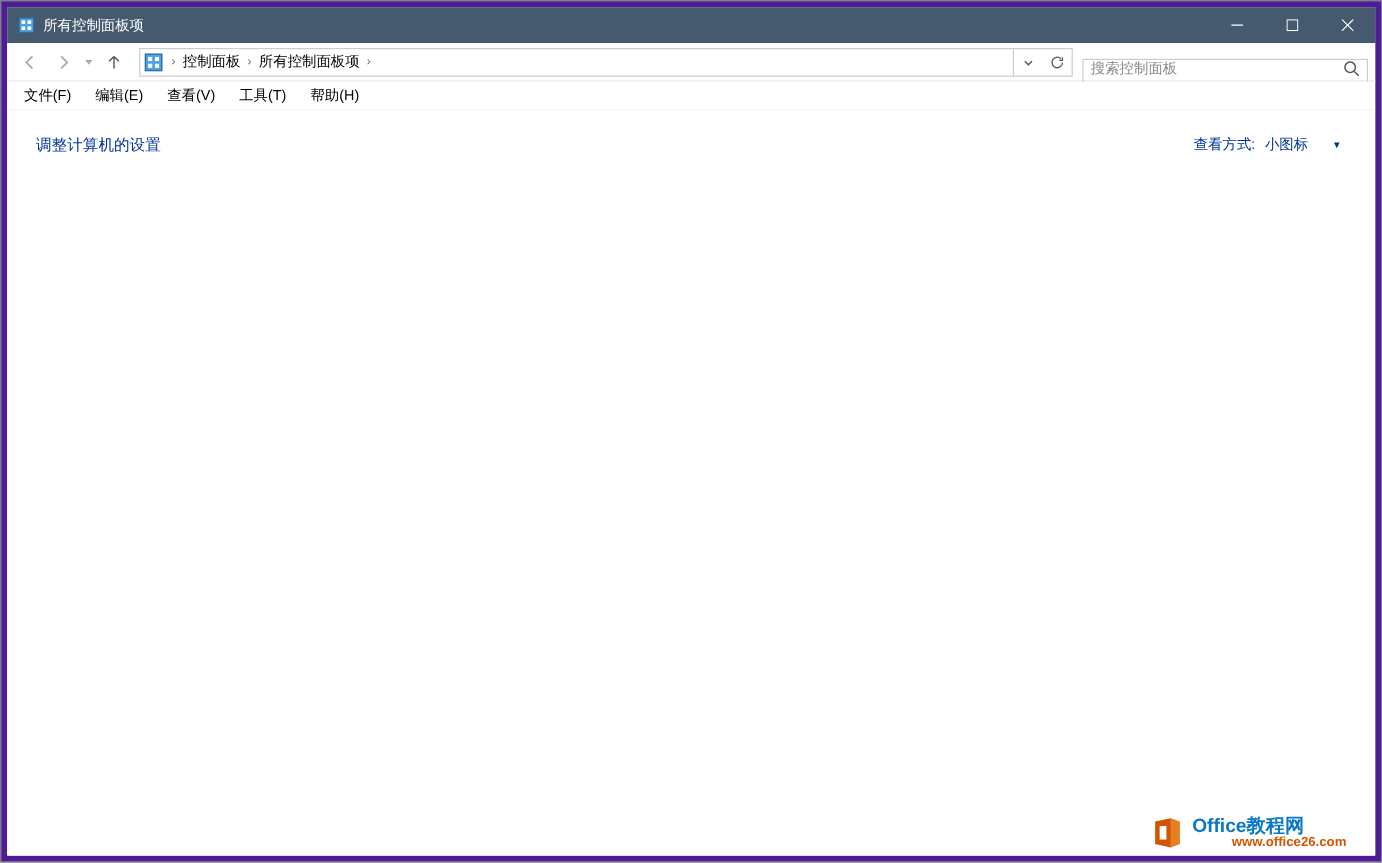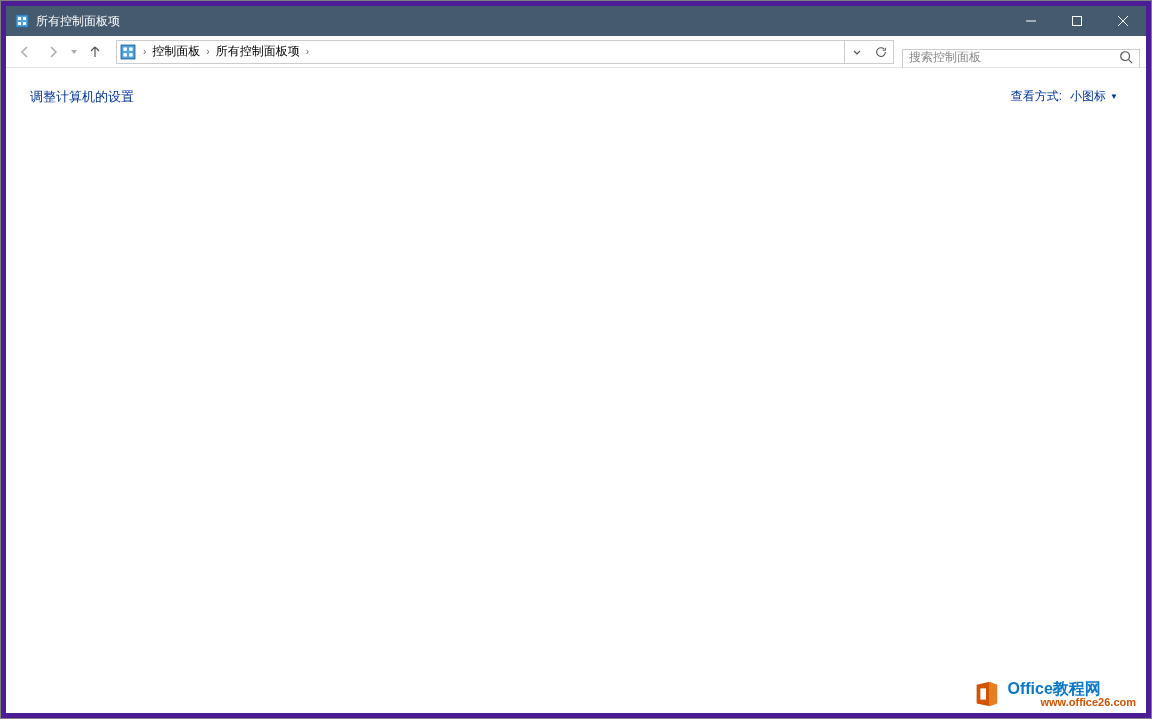--- a/index.html
+++ b/index.html
@@ -26,23 +26,23 @@
   .searchbox input { border:none; outline:none; flex:1; font-size:12px; color:#333; background:transparent;}
   .searchbox input::placeholder { color:#888; }
   .search-icon { color:#555; }
   .menubar { height: 24px; background: #fff; display: flex; align-items: center; padding: 0 6px; font-size: 12px; gap: 4px; border-bottom: 1px solid #f0f0f0;}
   .menu-item { padding: 2px 8px; cursor: pointer; }
   .content { flex: 1; background: #fff; padding: 20px 28px 0 24px; position: relative; }
   .content-header { display: flex; justify-content: space-between; align-items: flex-start; }
   .adjust-title { color: #003399; font-size: 13px; font-weight: normal; }
   .view-by { font-size: 12px; color: #003399; display: flex; align-items: center; gap: 8px; }
   .view-by-label { }
-  .view-by-value { display: flex; align-items: center; gap: 4px; cursor: pointer; }
+  .view-by-value { display: flex; align-items: center; gap: 20px; cursor: pointer; }
   .view-by-value .caret { font-size: 8px; }
-  .watermark { position: absolute; bottom: 4px; right: 10px; display:flex; align-items:center; gap:6px;}
+  .watermark { position: absolute; bottom: 4px; right: 24px; display:flex; align-items:center; gap:6px;}
   .wm-icon { width:30px; height:30px; }
   .wm-text { display:flex; flex-direction:column; line-height:1;}
   .wm-line1 { font-size: 16px; font-weight: bold; color: #0a78c8; font-family: Arial, sans-serif;}
   .wm-line1 .cn { color:#0a78c8; }
   .wm-line2 { font-size: 11px; color: #d35400; font-weight:bold; font-family: Arial, sans-serif; margin-left: 33px;}
 </style>
 </head>
 <body>
 
 <div class="window">
@@ -133,20 +133,27 @@
       <input type="text" placeholder="搜索控制面板" style="">
       <span class="search-icon">
         <svg width="14" height="14" viewBox="0 0 16 16" fill="none" stroke="currentColor" stroke-width="1.4">
             <circle cx="7" cy="7" r="5"></circle>
             <line x1="11" y1="11" x2="15" y2="15"></line>
           </svg>
       </span>
     </div>
   </div>
 
+  <div class="menubar">
+    <span class="menu-item">文件(F)</span>
+    <span class="menu-item">编辑(E)</span>
+    <span class="menu-item">查看(V)</span>
+    <span class="menu-item">工具(T)</span>
+    <span class="menu-item">帮助(H)</span>
+  </div>
 
   <div class="content">
     <div class="content-header">
       <div class="adjust-title">调整计算机的设置</div>
       <div class="view-by">
         <span class="view-by-label">查看方式:</span>
         <span class="view-by-value">
           <span>小图标</span>
           <span class="caret">▼</span>
         </span>

